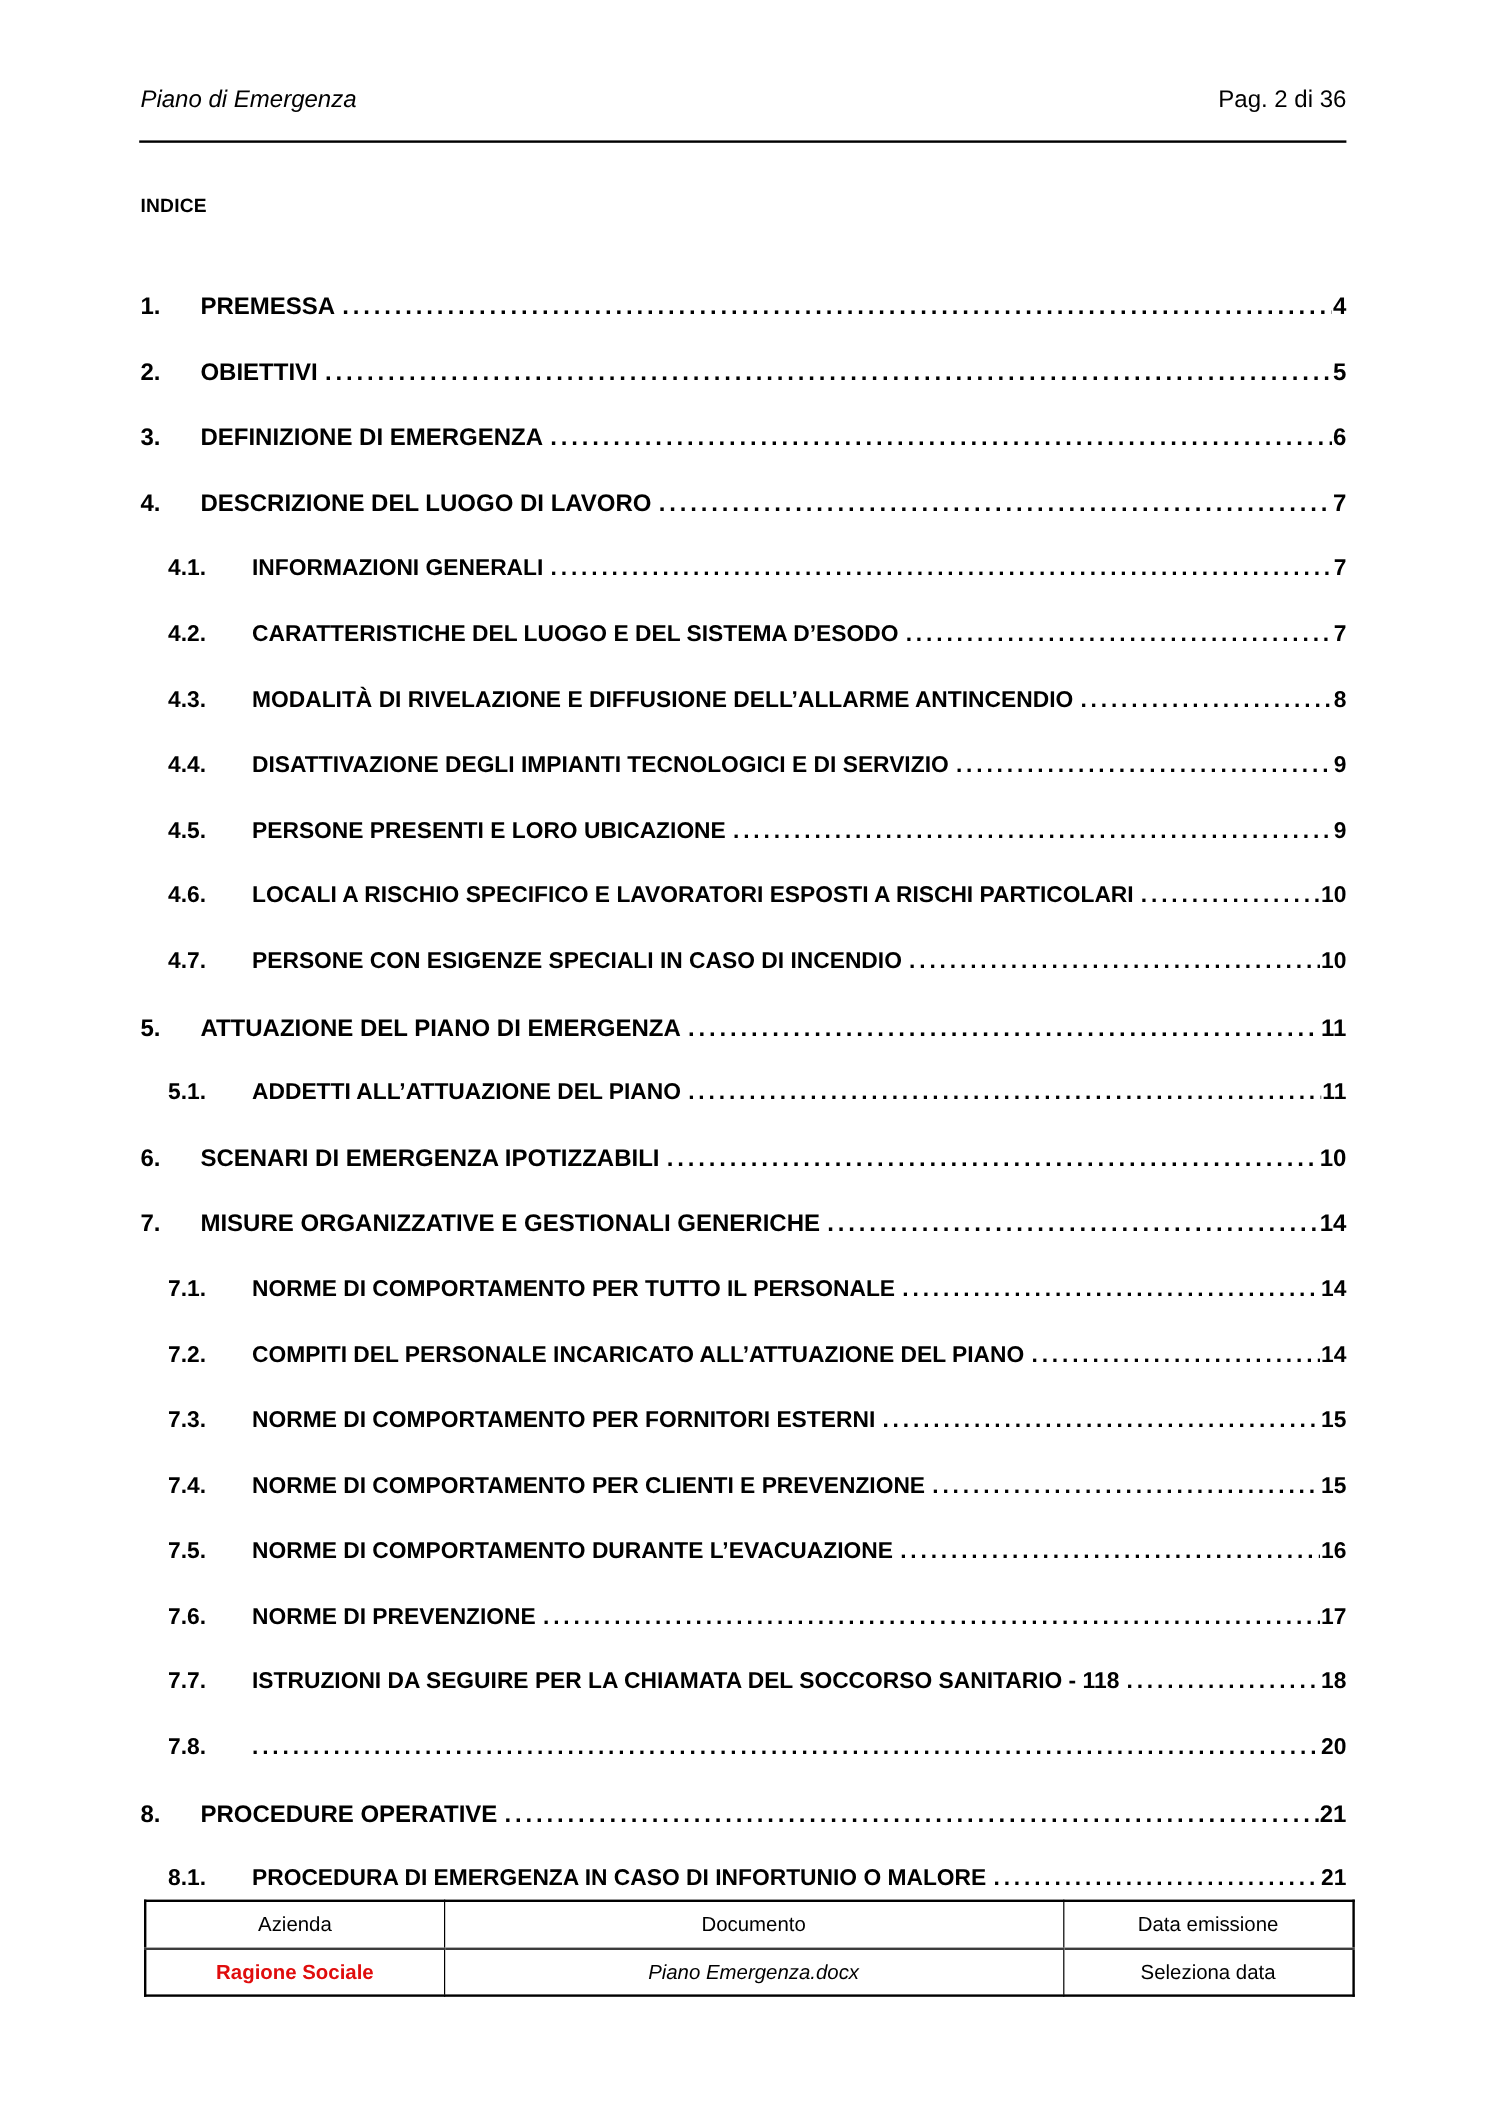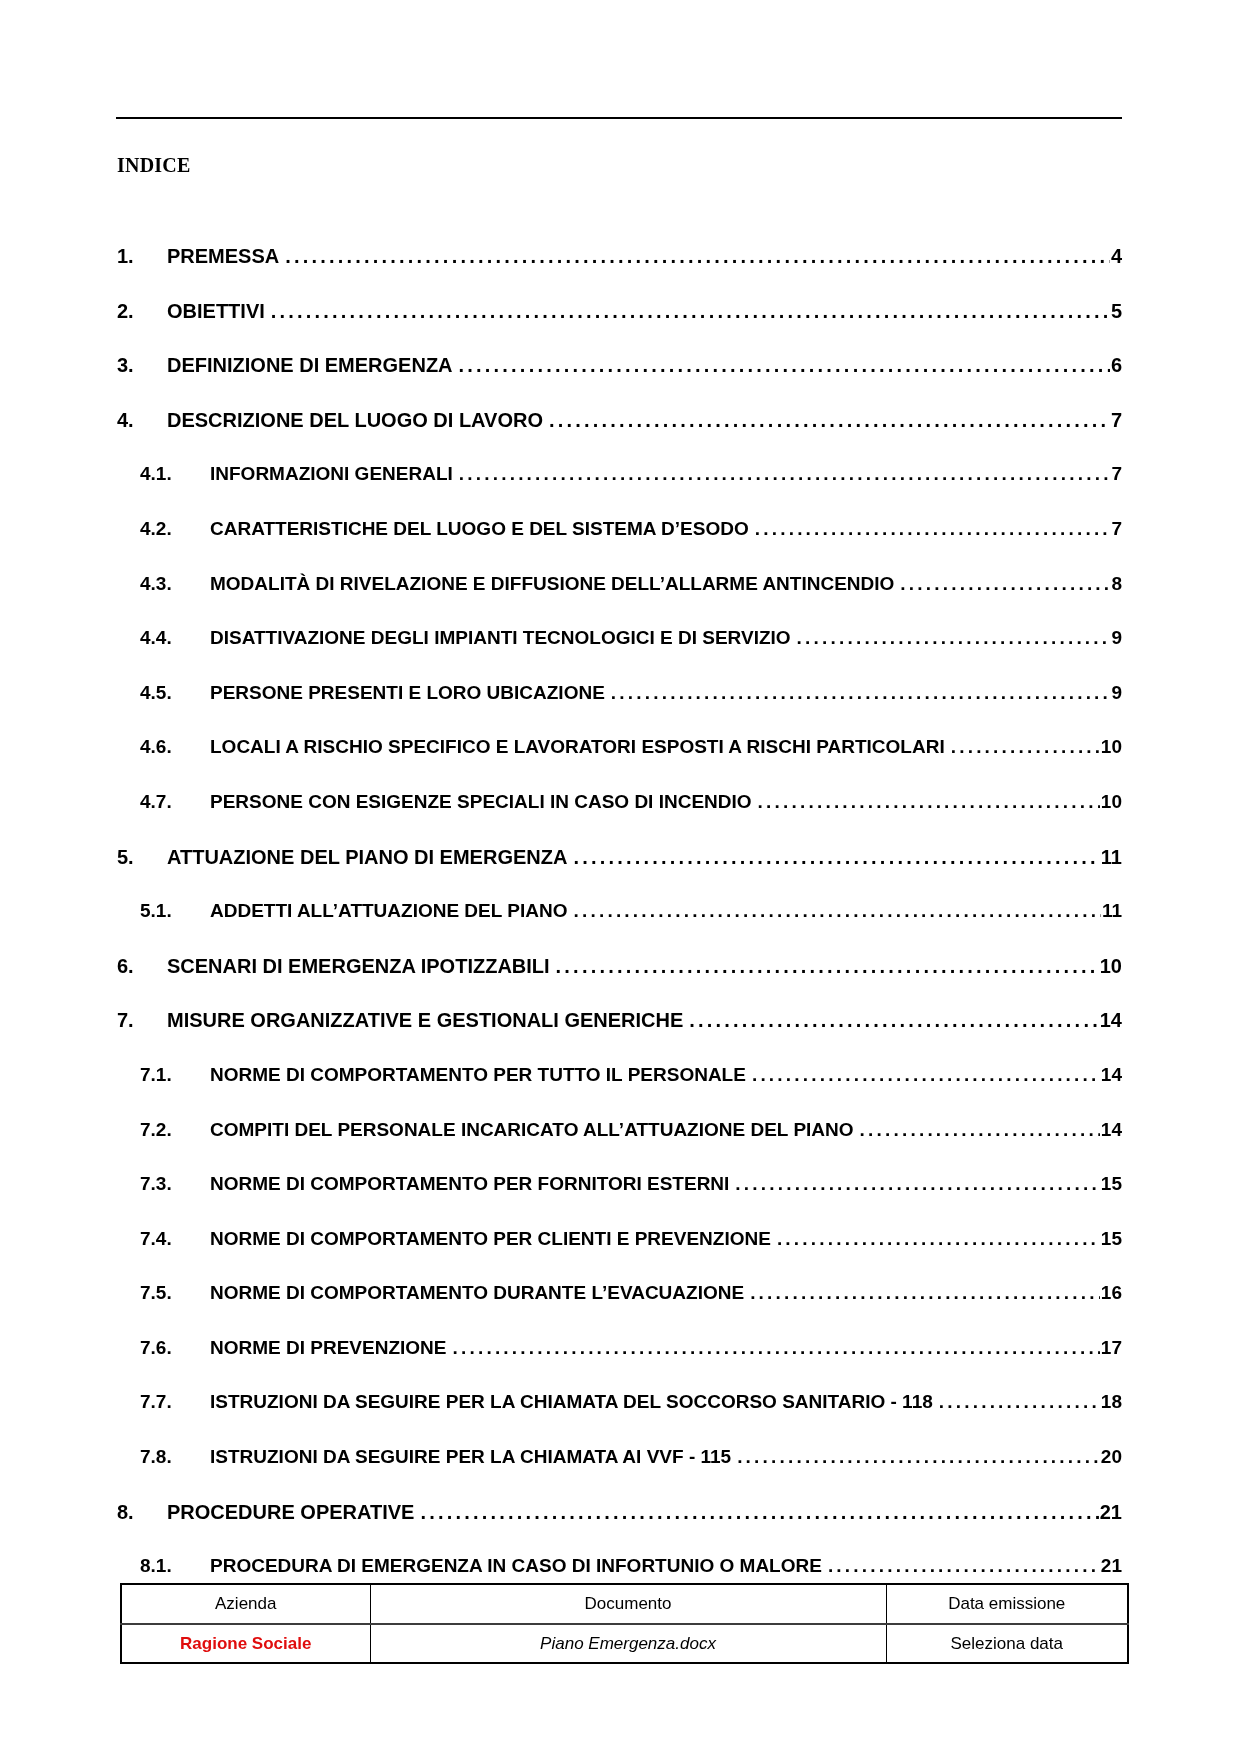--- a/index.html
+++ b/index.html
@@ -20,22 +20,22 @@
     display: flex; justify-content: space-between; align-items: baseline;
     font-size: 20px;
   }
   .hdr-title { font-style: italic; }
   .hdr-rule {
     position: absolute; left: 116px; right: 118px; top: 117px;
     border-top: 2px solid #000;
   }
   
   .indice {
-    position: absolute; left: 117px; top: 154px;
-    margin: 0; font-size: 20px; font-weight: bold; letter-spacing: 0.2px; font-family: Liberation Serif, serif;
+    position: absolute; left: 117px; top: 164px;
+    margin: 0; font-size: 16px; font-weight: bold; letter-spacing: 0.2px;
   }
   
   .toc {
     position: absolute; left: 117px; right: 118px; top: 229px;
     font-weight: bold;
   }
   .toc-row {
     display: flex; align-items: baseline;
     height: 54.6px; line-height: 54.6px;
     white-space: nowrap;
@@ -76,20 +76,24 @@
   .col-c2 { width: 516px; }
   .col-c3 { width: 242px; }
   .ft-company { font-weight: bold; color: var(--accent-red, #e00d0d); }
   .ft-docname { font-style: italic; margin-top: 32px; }
 </style>
 </head>
 <body>
 
 <div class="page">
 
+  <div class="hdr">
+    <span class="hdr-title">Piano di Emergenza</span>
+    <span class="hdr-page">Pag. 2 di 36</span>
+  </div>
   <div class="hdr-rule"></div>
 
   <h1 class="indice">INDICE</h1>
 
   <div class="toc">
       <div class="toc-row l1">
     <span class="toc-num">1.</span>
     <span class="toc-label">PREMESSA</span>
     <span class="toc-dots"></span>
     <span class="toc-page">4</span>
@@ -215,21 +219,20 @@
     <span class="toc-page">17</span>
   </div>
       <div class="toc-row l2">
     <span class="toc-num">7.7.</span>
     <span class="toc-label">ISTRUZIONI DA SEGUIRE PER LA CHIAMATA DEL SOCCORSO SANITARIO - 118</span>
     <span class="toc-dots"></span>
     <span class="toc-page">18</span>
   </div>
       <div class="toc-row l2">
     <span class="toc-num">7.8.</span>
-    <span class="toc-label">ISTRUZIONI DA SEGUIRE PER LA CHIAMATA AI VVF - 115</span>
     <span class="toc-dots"></span>
     <span class="toc-page">20</span>
   </div>
       <div class="toc-row l1">
     <span class="toc-num">8.</span>
     <span class="toc-label">PROCEDURE OPERATIVE</span>
     <span class="toc-dots"></span>
     <span class="toc-page">21</span>
   </div>
       <div class="toc-row l2">

